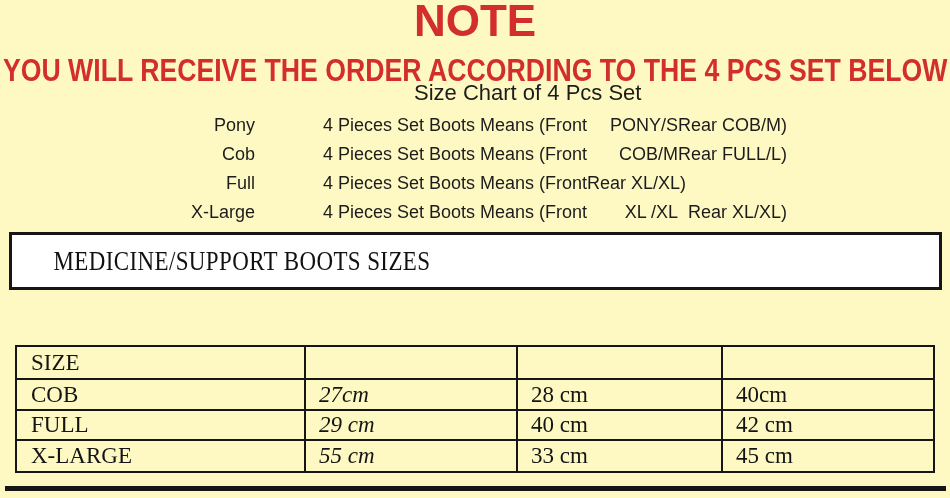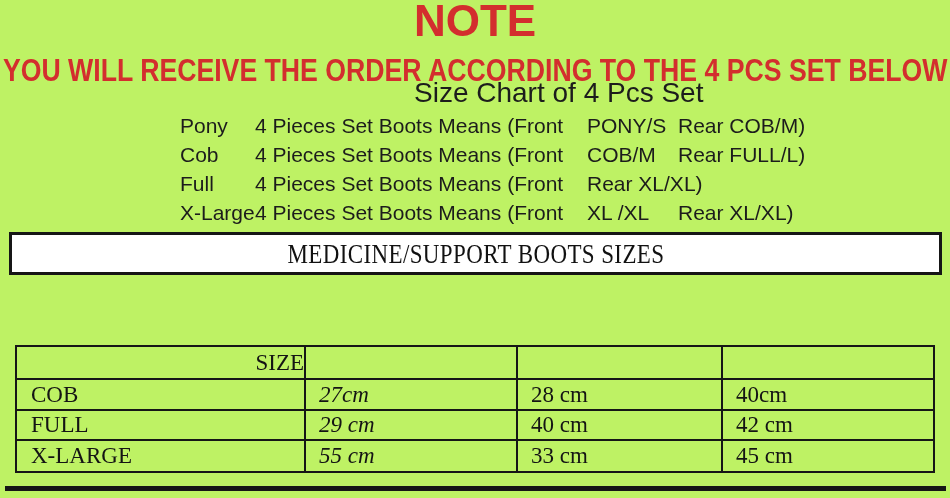--- a/index.html
+++ b/index.html
@@ -1,19 +1,19 @@
 <!DOCTYPE html>
 <html><head>
 <meta charset="utf-8">
 <style>
   html,body{margin:0;padding:0;background:#fff;}
   .canvas{
     position:relative;
     width:950px;height:498px;
-    background:#bef264;
+    background:#fef9c3;
     font-family:"Liberation Sans", sans-serif;
     color:#1b1b1b;
     overflow:hidden;
   }
   
   .note-title{
     position:absolute;top:0;left:0;width:100%;
     text-align:center;
     font-size:44px;line-height:42px;font-weight:bold;
     letter-spacing:0px;
@@ -23,38 +23,38 @@
     display:flex;justify-content:center;align-items:center;
   }
   .note-subtitle{
     white-space:nowrap;
     font-size:31px;line-height:31px;font-weight:bold;
     transform:scaleX(0.86);transform-origin:center center;
   }
   
   .chart-heading{
     position:absolute;left:414px;top:79px;
-    font-size:28px;line-height:27px;color:#1c1c1c;
+    font-size:22px;line-height:27px;color:#1c1c1c;
   }
   
   .pcs-list{
     position:absolute;left:180px;top:111px;
-    font-size:21px;color:#1c1c1c;
+    font-size:18px;color:#1c1c1c;text-align:right;
   }
   .pcs-row{
     display:grid;
     grid-template-columns:75px 332px 91px auto;
     line-height:29px;
     white-space:nowrap;
   }
   
   .banner-box{
-    position:absolute;left:9px;top:232px;width:933px;height:43px;
+    position:absolute;left:9px;top:232px;width:933px;height:58px;
     box-sizing:border-box;border:3px solid #161616;
-    display:flex;align-items:center;justify-content:center;
+    display:flex;align-items:center;
     background:#fff;
   }
   .banner-title{
     font-family:"Liberation Serif", serif;
     font-size:28px;font-weight:normal;
     letter-spacing:0.5px;white-space:nowrap;
     transform:scaleX(0.82);transform-origin:center center;
     color:#111;
   }
   
@@ -68,21 +68,21 @@
   .sizes-table td{
     border:2px solid #161616;
     vertical-align:middle;
     padding:0 0 0 13px;
     overflow:hidden;white-space:nowrap;
   }
   .sizes-table .c0{width:273px;}
   .sizes-table .c1{width:197px;font-style:italic;}
   .sizes-table .c2{width:190px;margin-top:32px;}
   .sizes-table .c3{width:197px;}
-  .sizes-table .r0{height:33px;text-align:right;}
+  .sizes-table .r0{height:33px;}
   .sizes-table .r1{height:31px;}
   .sizes-table .r2{height:30px;}
   .sizes-table .r3{height:32px;}
   .bottom-divider{
     position:absolute;left:5px;top:486px;width:941px;height:5px;
     background:#161616;
   }
 </style>
 </head>
 <body>

